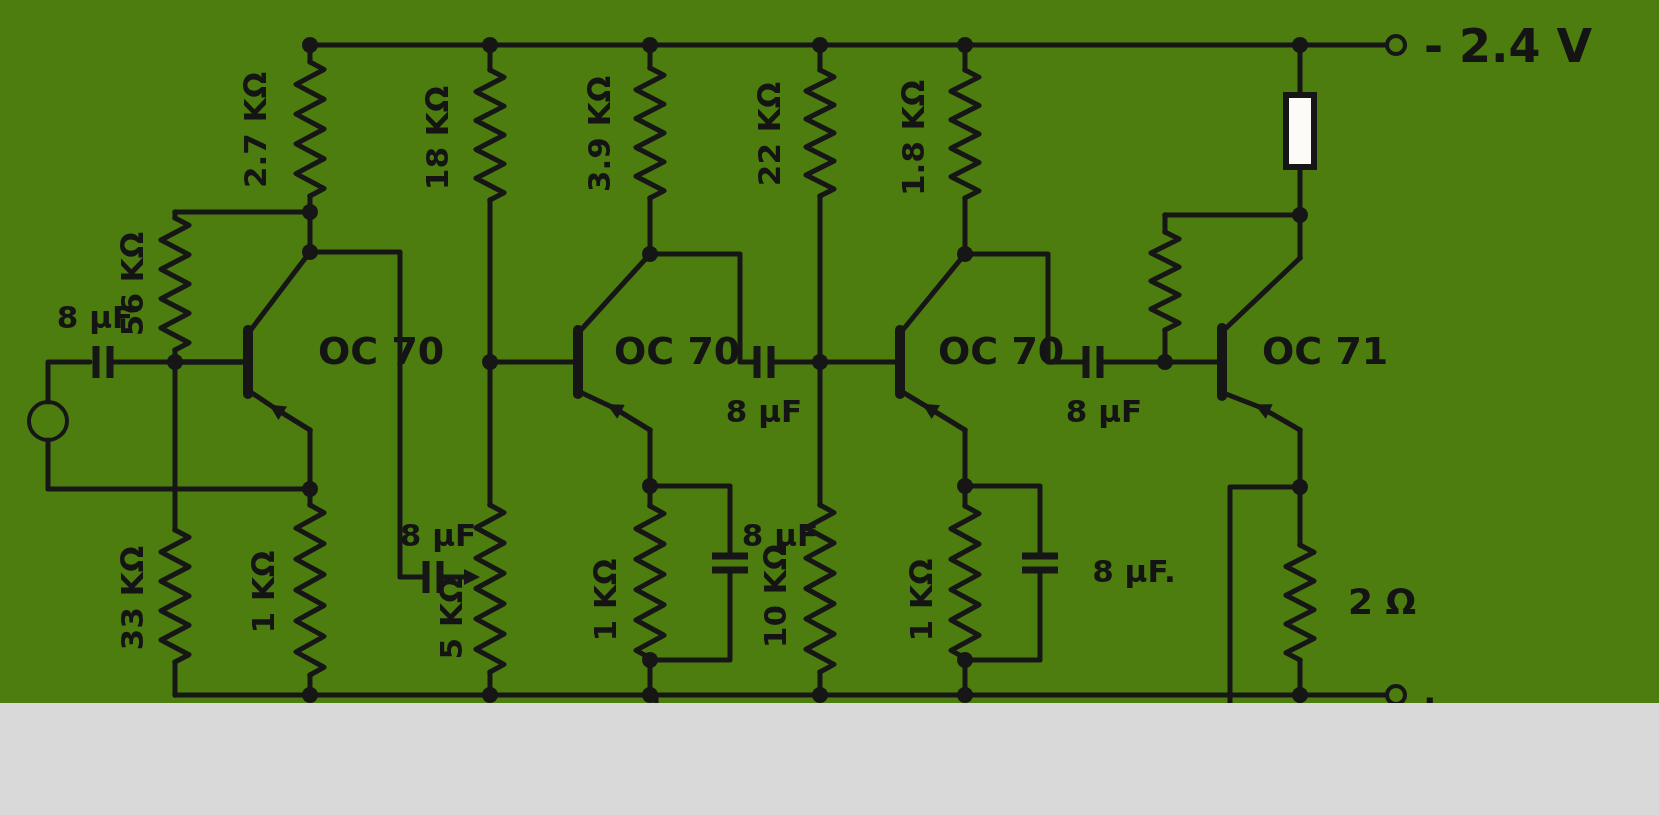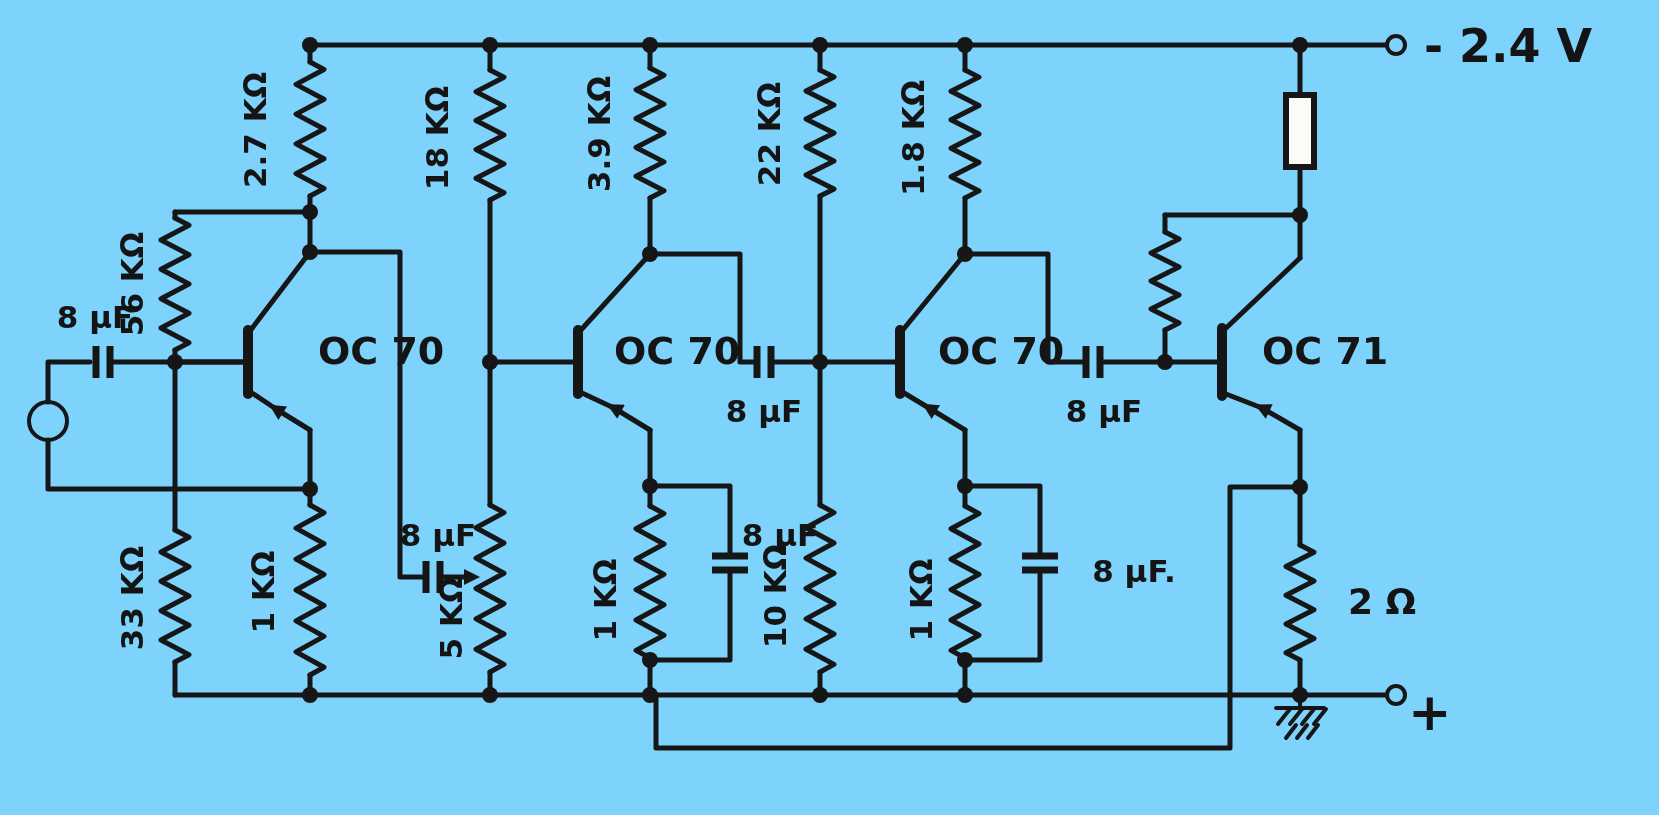--- a/index.html
+++ b/index.html
@@ -1,16 +1,16 @@
 <!DOCTYPE html>
 <html><head>
 <meta charset="utf-8">
 <style>
   html,body{margin:0;padding:0;background:#d9d9d9;}
-  .sheet{width:1659px;height:815px;background:#7dd3fc;position:relative;overflow:hidden;}
+  .sheet{width:1659px;height:703px;background:#4d7c0f;position:relative;overflow:hidden;}
   svg{display:block;}
   .w{fill:none;stroke:#161616;stroke-width:5;stroke-linecap:round;stroke-linejoin:round;}
   .thin{stroke-width:4;}
   .rail{stroke-width:5;}
   .plate{stroke-width:7;stroke-linecap:butt;}
   .bar{stroke-width:10;}
   .dot{fill:#161616;stroke:none;}
   .term{fill:none;stroke:#161616;stroke-width:4;}
   .spk{fill:#fcfbf7;stroke:#161616;stroke-width:6;}
   text{font-family:"DejaVu Sans","Liberation Sans",sans-serif;font-weight:700;fill:#141414;}

